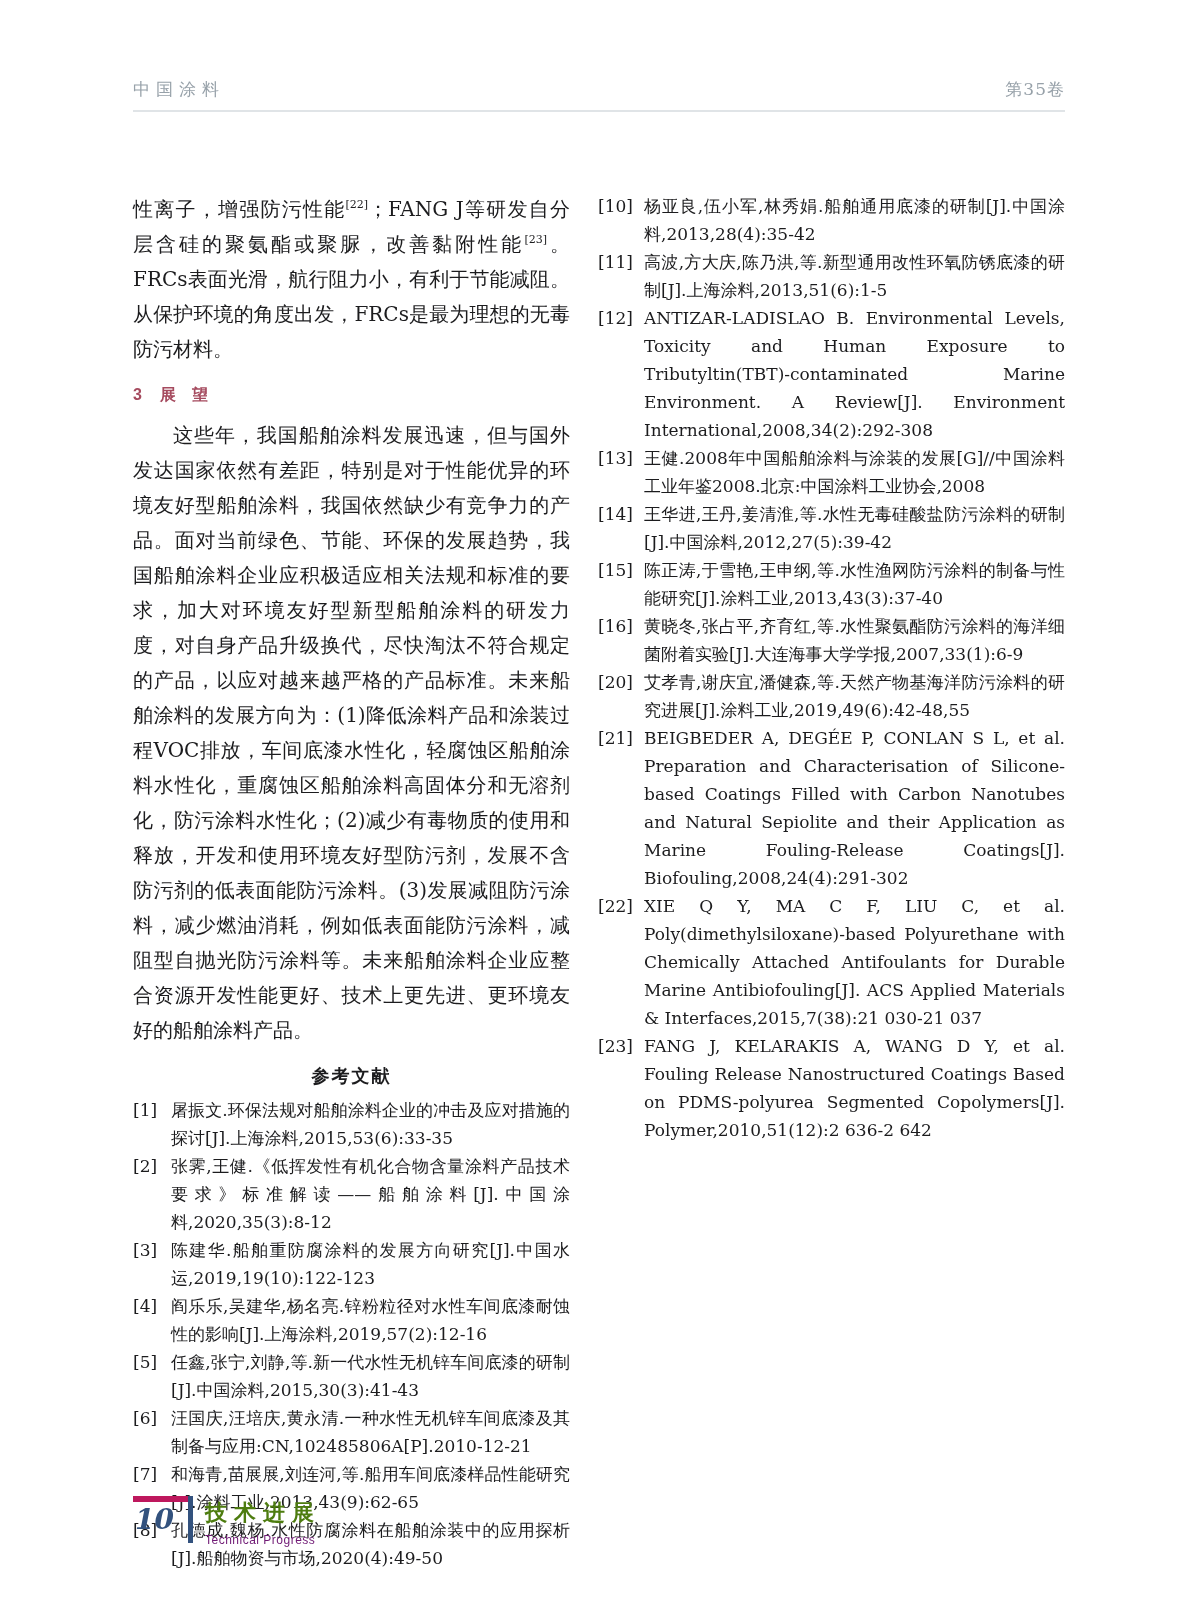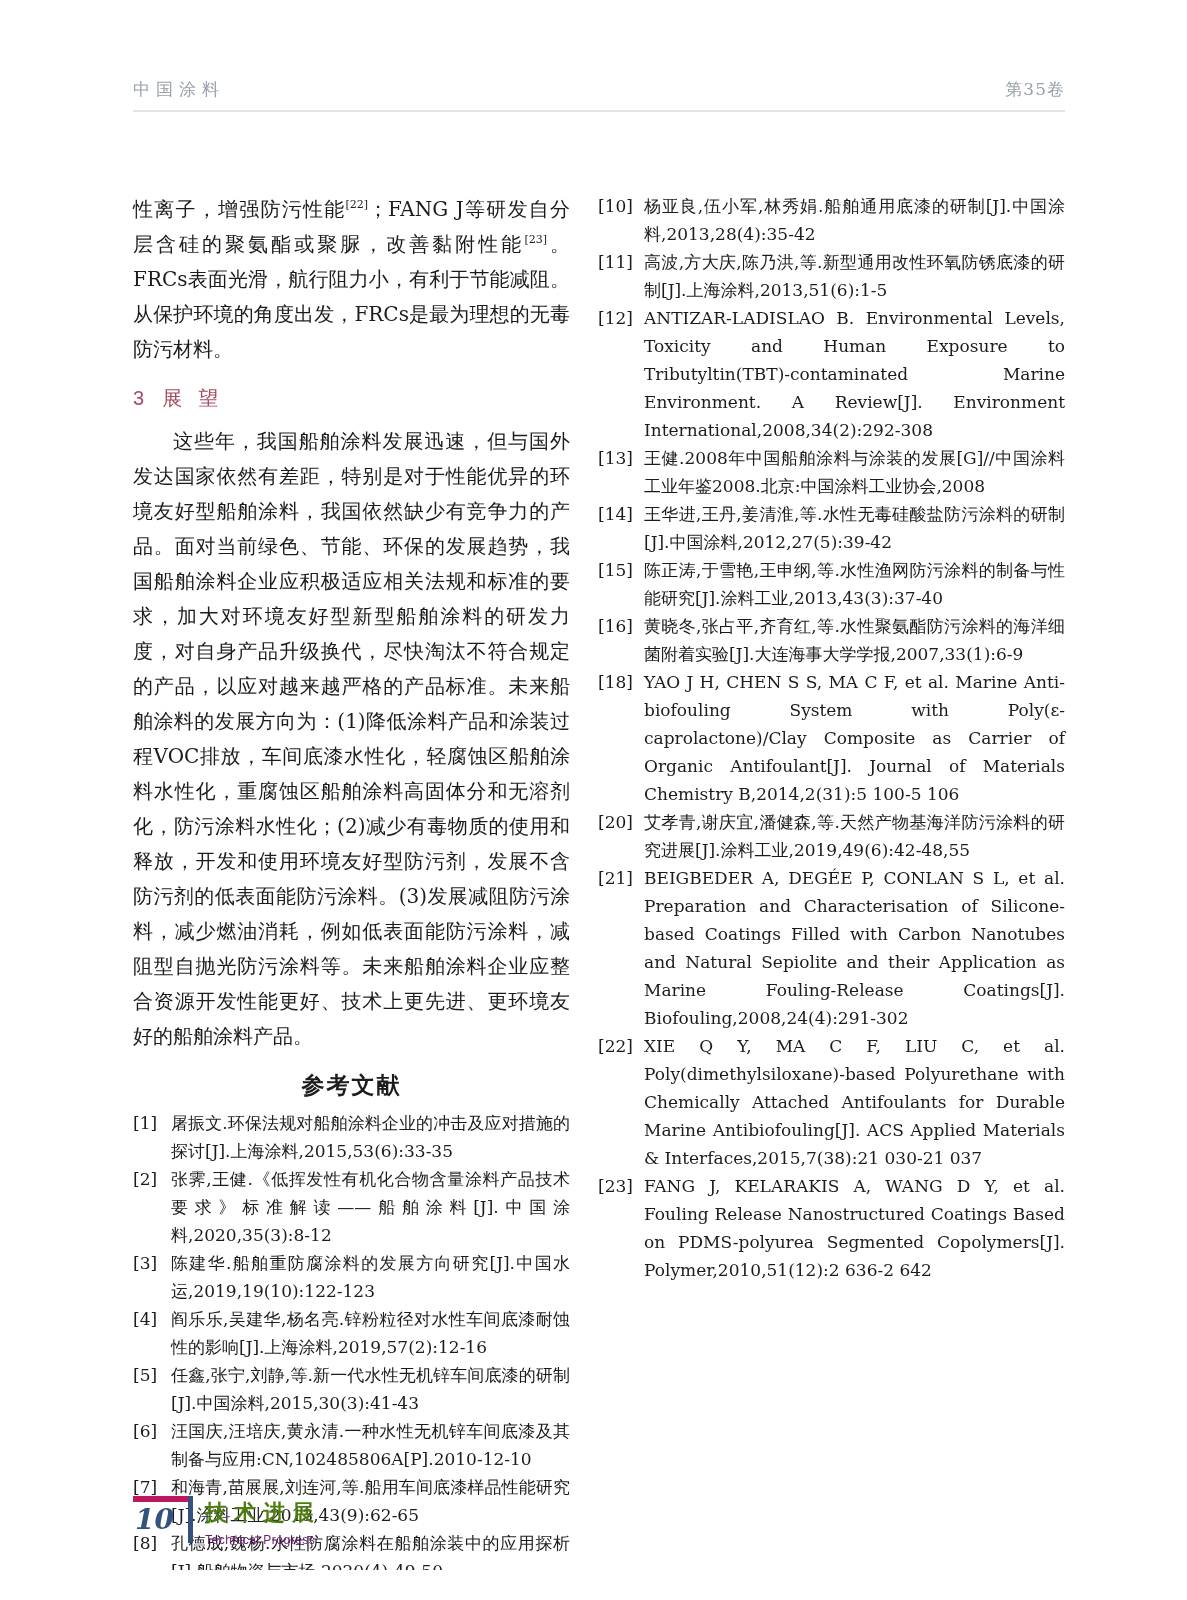--- a/index.html
+++ b/index.html
@@ -17,26 +17,26 @@
   
   .main-area{position:absolute;left:133px;top:192px;width:932px;display:flex;gap:28px;}
   .col-left{width:437px;flex:0 0 437px;}
   .col-right{width:467px;flex:0 0 467px;position:relative;}
 
   .body-para{margin:0;font-size:20px;line-height:35px;text-align:justify;
              overflow-wrap:break-word;}
   .body-para sup{font-size:11px;line-height:0;}
   .indent{text-indent:2em;}
 
-  .section-heading{margin:18px 0 12px 0;font-size:20px;font-weight:normal;color:#a54a5e;
+  .section-heading{margin:18px 0 12px 0;font-size:16px;font-weight:bold;color:#a54a5e;
                    font-family:"Liberation Sans","DejaVu Sans",sans-serif;}
   .sec-num{margin-right:18px;}
   .sec-title{letter-spacing:16px;}
 
-  .refs-heading{margin:16px 0 8px 0;text-align:center;font-size:23px;font-weight:bold;
+  .refs-heading{margin:16px 0 8px 0;text-align:center;font-size:18px;font-weight:bold;
                 color:#1c1c1e;font-family:"Liberation Sans","DejaVu Sans",sans-serif;
                 letter-spacing:2px;}
 
   .ref-list{font-size:17px;line-height:28px;}
   .ref{display:flex;}
   .ref-num{flex:0 0 38px;}
   .wide-num .ref-num{flex:0 0 46px;}
   .ref-text{flex:1;text-align:justify;overflow-wrap:break-word;}
 
   
@@ -87,21 +87,21 @@
           <div class="ref">
             <span class="ref-num">[4]</span>
             <span class="ref-text">阎乐乐,吴建华,杨名亮.锌粉粒径对水性车间底漆耐蚀性的影响[J].上海涂料,2019,57(2):12-16</span>
           </div>
           <div class="ref">
             <span class="ref-num">[5]</span>
             <span class="ref-text">任鑫,张宁,刘静,等.新一代水性无机锌车间底漆的研制[J].中国涂料,2015,30(3):41-43</span>
           </div>
           <div class="ref">
             <span class="ref-num">[6]</span>
-            <span class="ref-text">汪国庆,汪培庆,黄永清.一种水性无机锌车间底漆及其制备与应用:CN,102485806A[P].2010-12-10</span>
+            <span class="ref-text">汪国庆,汪培庆,黄永清.一种水性无机锌车间底漆及其制备与应用:CN,102485806A[P].2010-12-21</span>
           </div>
           <div class="ref">
             <span class="ref-num">[7]</span>
             <span class="ref-text">和海青,苗展展,刘连河,等.船用车间底漆样品性能研究[J].涂料工业,2013,43(9):62-65</span>
           </div>
           <div class="ref">
             <span class="ref-num">[8]</span>
             <span class="ref-text">孔德成,魏杨.水性防腐涂料在船舶涂装中的应用探析[J].船舶物资与市场,2020(4):49-50</span>
           </div>
           <div class="ref">
@@ -135,24 +135,20 @@
           </div>
           <div class="ref">
             <span class="ref-num">[15]</span>
             <span class="ref-text">陈正涛,于雪艳,王申纲,等.水性渔网防污涂料的制备与性能研究[J].涂料工业,2013,43(3):37-40</span>
           </div>
           <div class="ref">
             <span class="ref-num">[16]</span>
             <span class="ref-text">黄晓冬,张占平,齐育红,等.水性聚氨酯防污涂料的海洋细菌附着实验[J].大连海事大学学报,2007,33(1):6-9</span>
           </div>
           <div class="ref">
-            <span class="ref-num">[18]</span>
-            <span class="ref-text">YAO J H, CHEN S S, MA C F, et al. Marine Anti-biofouling System with Poly(ε-caprolactone)/Clay Composite as Carrier of Organic Antifoulant[J]. Journal of Materials Chemistry B,2014,2(31):5 100-5 106</span>
-          </div>
-          <div class="ref">
             <span class="ref-num">[20]</span>
             <span class="ref-text">艾孝青,谢庆宜,潘健森,等.天然产物基海洋防污涂料的研究进展[J].涂料工业,2019,49(6):42-48,55</span>
           </div>
           <div class="ref">
             <span class="ref-num">[21]</span>
             <span class="ref-text">BEIGBEDER A, DEGÉE P, CONLAN S L, et al. Preparation and Characterisation of Silicone-based Coatings Filled with Carbon Nanotubes and Natural Sepiolite and their Application as Marine Fouling-Release Coatings[J]. Biofouling,2008,24(4):291-302</span>
           </div>
           <div class="ref">
             <span class="ref-num">[22]</span>
             <span class="ref-text">XIE Q Y, MA C F, LIU C, et al. Poly(dimethylsiloxane)-based Polyurethane with Chemically Attached Antifoulants for Durable Marine Antibiofouling[J]. ACS Applied Materials &amp; Interfaces,2015,7(38):21 030-21 037</span>

